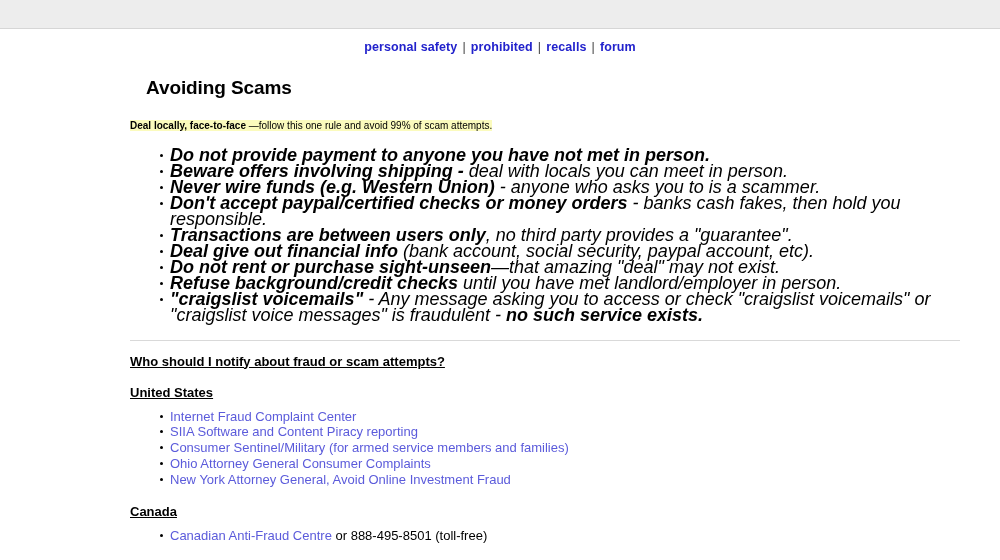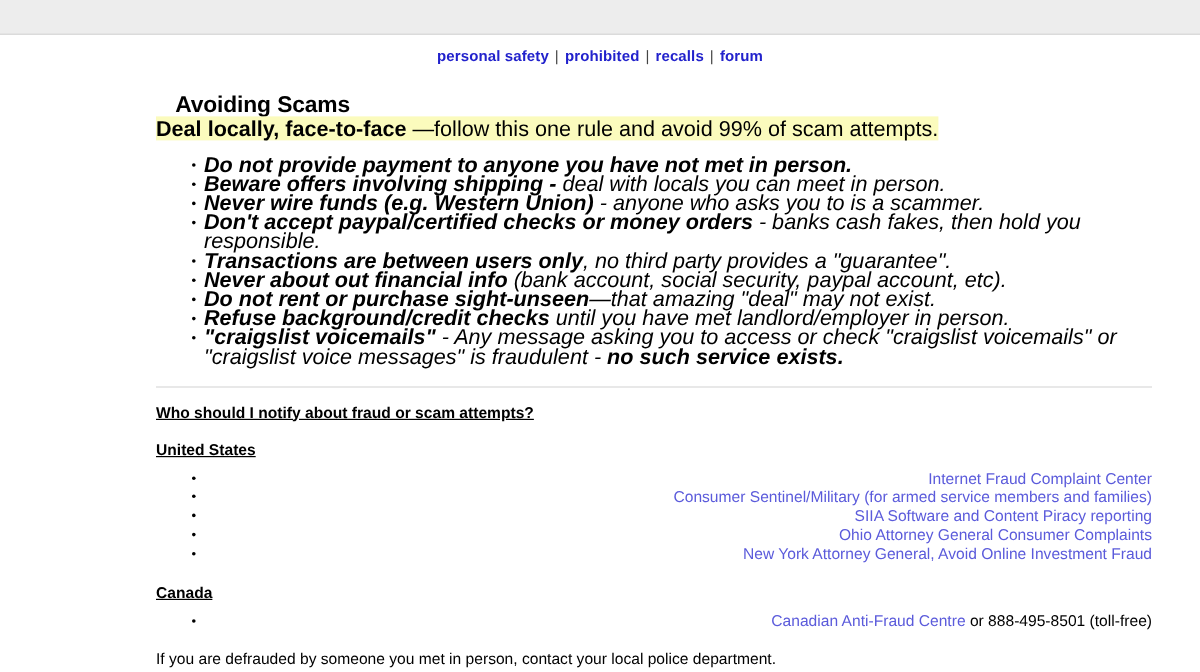--- a/index.html
+++ b/index.html
@@ -55,21 +55,22 @@
   }
 
   h1.title {
     font-size: 19px;
     font-weight: bold;
     margin: 17px 0 0 16px;
     letter-spacing: -0.1px;
   }
 
   .highlight-line {
-    font-size: 18px;
+    margin-top: 18px;
+    font-size: 10px;
     line-height: 17px;
   }
   .hl {
     background: #fbfbbd;
   }
   .hl b { font-weight: bold; }
 
   ul.rules {
     margin: 14px 0 0 0;
     padding-left: 30px;
@@ -112,21 +113,20 @@
     font-weight: bold;
     font-size: 13px;
     margin-top: 16px;
     text-decoration: underline;
   }
 
   ul.links {
     margin: 9px 0 0 0;
     padding-left: 30px;
     list-style: none;
-    text-align: right;
   }
   ul.links > li {
     position: relative;
     font-size: 13px;
     line-height: 15.8px;
     padding-left: 10px;
   }
   ul.links > li::before {
     content: "";
     position: absolute;
@@ -164,36 +164,36 @@
     <h1 class="title">Avoiding Scams</h1>
 
     <div class="highlight-line"><span class="hl"><b>Deal locally, face-to-face</b><span> —follow this one rule and avoid 99% of scam attempts.</span></span></div>
 
     <ul class="rules">
       <li><b>Do not provide payment to anyone you have not met in person.</b><span></span></li>
       <li><b>Beware offers involving shipping -</b><span> deal with locals you can meet in person.</span></li>
       <li><b>Never wire funds (e.g. Western Union)</b><span> - anyone who asks you to is a scammer.</span></li>
       <li><b>Don't accept paypal/certified checks or money orders</b><span> - banks cash fakes, then hold you responsible.</span></li>
       <li><b>Transactions are between users only</b><span>, no third party provides a "guarantee".</span></li>
-      <li><b>Never about out financial info</b><span> (bank account, social security, paypal account, etc).</span></li>
+      <li><b>Deal give out financial info</b><span> (bank account, social security, paypal account, etc).</span></li>
       <li><b>Do not rent or purchase sight-unseen</b><span>—that amazing "deal" may not exist.</span></li>
       <li><b>Refuse background/credit checks</b><span> until you have met landlord/employer in person.</span></li>
       <li><b>"craigslist voicemails"</b><span> - Any message asking you to access or check "craigslist voicemails" or "craigslist voice messages" is fraudulent - </span><b>no such service exists.</b></li>
     </ul>
 
     <hr class="rule">
 
     <div class="q-head">Who should I notify about fraud or scam attempts?</div>
 
     <div class="country-head">United States</div>
 
     <ul class="links">
       <li><a class="blue" href="#">Internet Fraud Complaint Center</a><span></span></li>
+      <li><a class="blue" href="#">SIIA Software and Content Piracy reporting</a><span></span></li>
       <li><a class="blue" href="#">Consumer Sentinel/Military (for armed service members and families)</a><span></span></li>
-      <li><a class="blue" href="#">SIIA Software and Content Piracy reporting</a><span></span></li>
       <li><a class="blue" href="#">Ohio Attorney General Consumer Complaints</a><span></span></li>
       <li><a class="blue" href="#">New York Attorney General, Avoid Online Investment Fraud</a><span></span></li>
     </ul>
 
     <div class="country-head">Canada</div>
 
     <ul class="links">
       <li><a class="blue" href="#">Canadian Anti-Fraud Centre</a><span> or 888-495-8501 (toll-free)</span></li>
     </ul>
 

